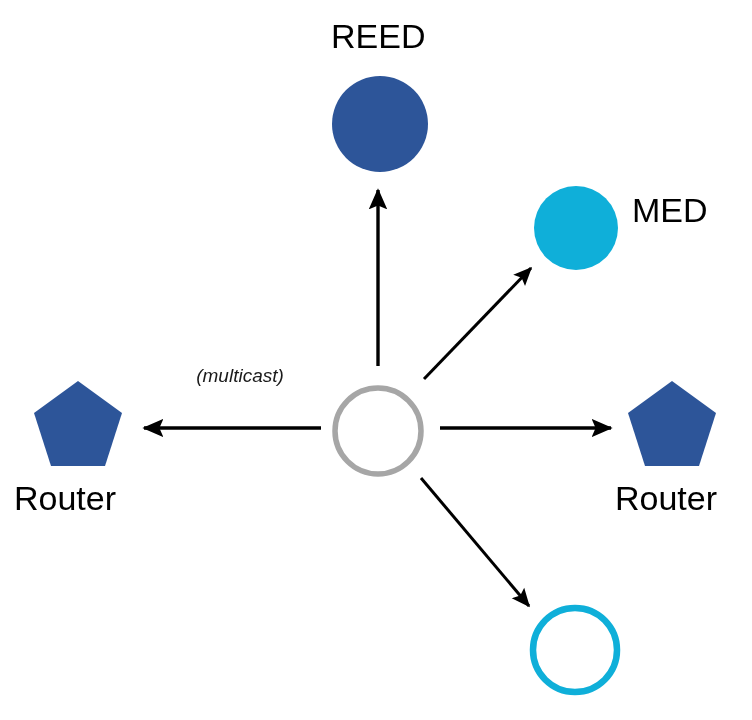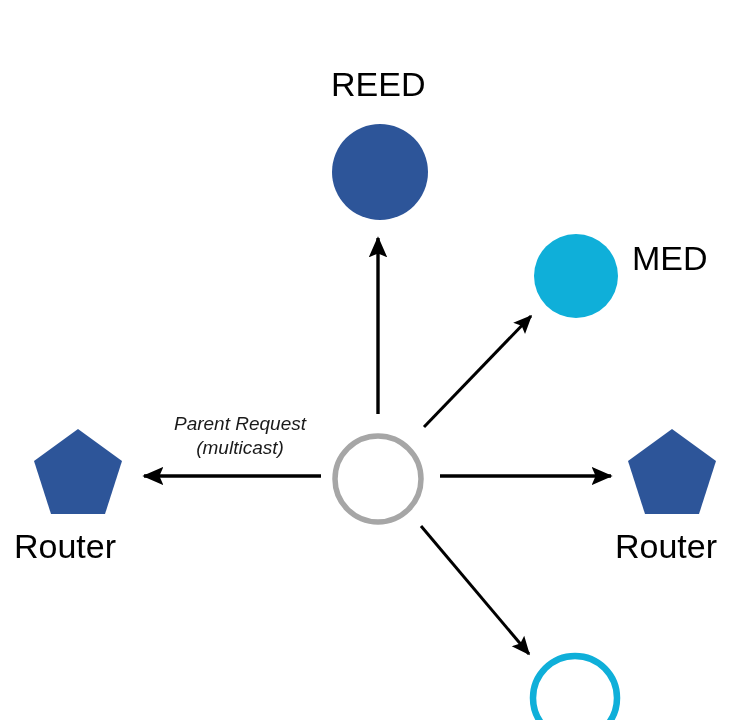--- a/index.html
+++ b/index.html
@@ -11,21 +11,20 @@
     width: 752px;
     height: 720px;
     font-family: "Liberation Sans", sans-serif;
     overflow: hidden;
   }
   #diagram-root {
     position: relative;
     width: 752px;
     height: 628px;
     background: #ffffff;
-    margin-top: 48px;
   }
   #diagram-svg {
     position: absolute;
     left: 0;
     top: 0;
     width: 752px;
     height: 720px;
   }
   .node-label {
     position: absolute;
@@ -97,17 +96,16 @@
   <div class="node-label" id="label-reed">REED</div>
 
   <div class="node-label" id="label-med">MED</div>
 
   <div class="node-label" id="label-router-left">Router</div>
 
   <div class="node-label" id="label-router-right">Router</div>
 
 
   <div class="edge-label" id="label-parent-request">
-    <div>Parent Request</div>
     <div>(multicast)</div>
   </div>
 
 </div>
 
 </body></html>

